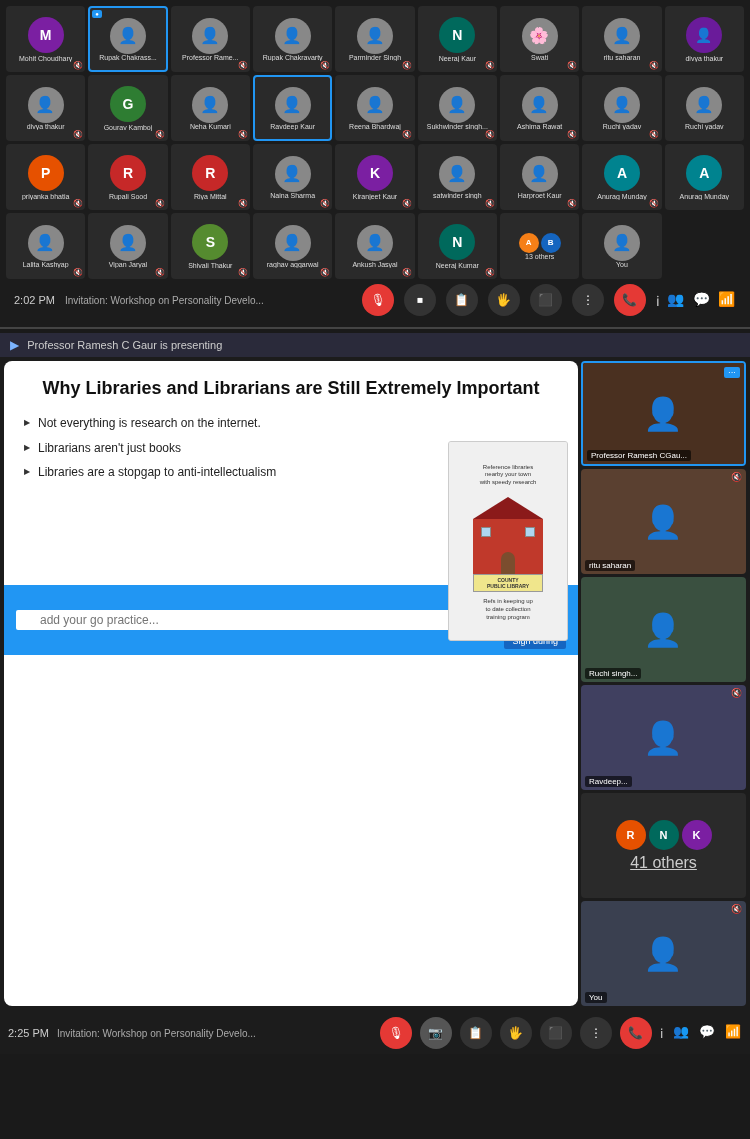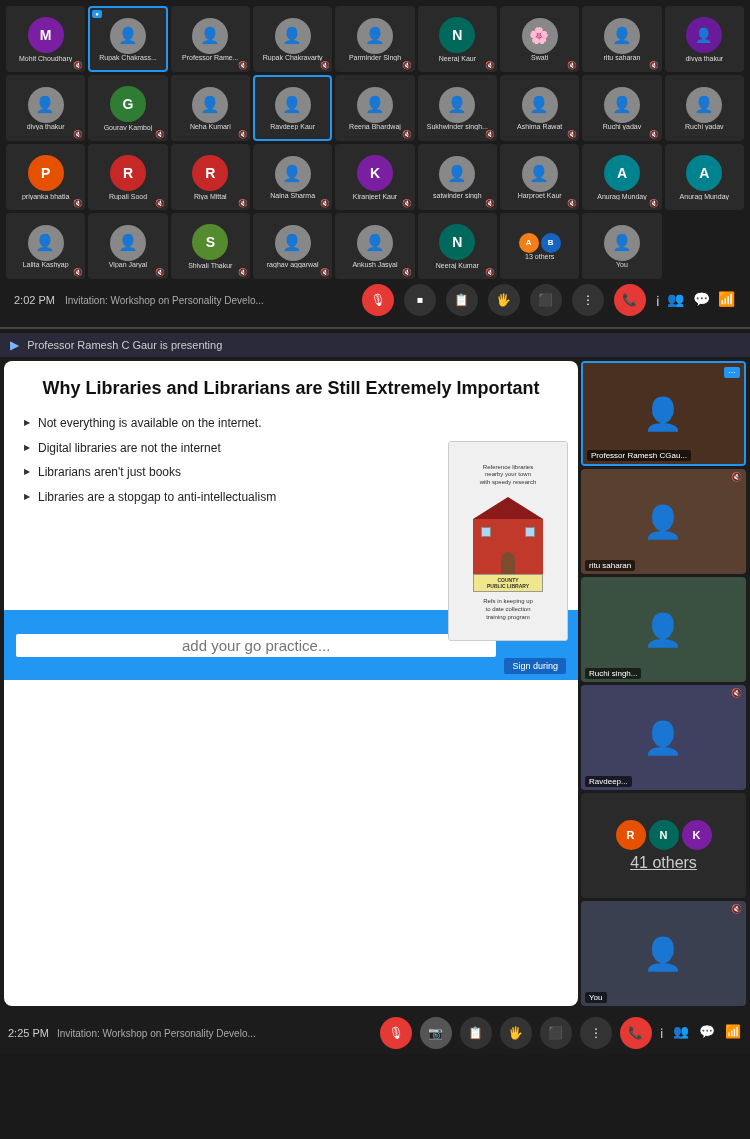--- a/index.html
+++ b/index.html
@@ -243,23 +243,22 @@
       display: flex;
       align-items: center;
       gap: 8px;
     }
 
     .slide-footer-input {
       flex: 1;
       background: white;
       border: none;
       padding: 3px 24px;
-      font-size: 15px;
+      font-size: 12px;
       border-radius: 2px;
-      text-align: center;
     }
 
     .slide-footer-btn {
       background: #1565C0;
       color: white;
       border: none;
       padding: 3px 8px;
       font-size: 9px;
       border-radius: 2px;
       margin-top: 42px;
@@ -606,22 +605,21 @@
     <span class="presenter-icon">▶</span>
     <span class="presenter-text">Professor Ramesh C Gaur is presenting</span>
   </div>
 
   <div class="presentation-area">
 
     <div class="slide-container slide-wrapper">
       <div class="slide-content">
         <div class="slide-title">Why Libraries and Librarians are Still Extremely Important</div>
         <ul class="slide-points">
-          <li>Not everything is available on the internet.</li>
-          <li>Digital libraries are not the internet</li>
+          <li>Not everything is research on the internet.</li>
           <li>Librarians aren't just books</li>
           <li>Libraries are a stopgap to anti-intellectualism</li>
         </ul>
       </div>
 
       <div class="slide-image-area">
         <div class="cartoon-building">
 
           <div style="font-size:6px;text-align:center;padding:4px;color:#333;line-height:1.3;">
             Reference libraries<br>nearby your town<br>with speedy research

